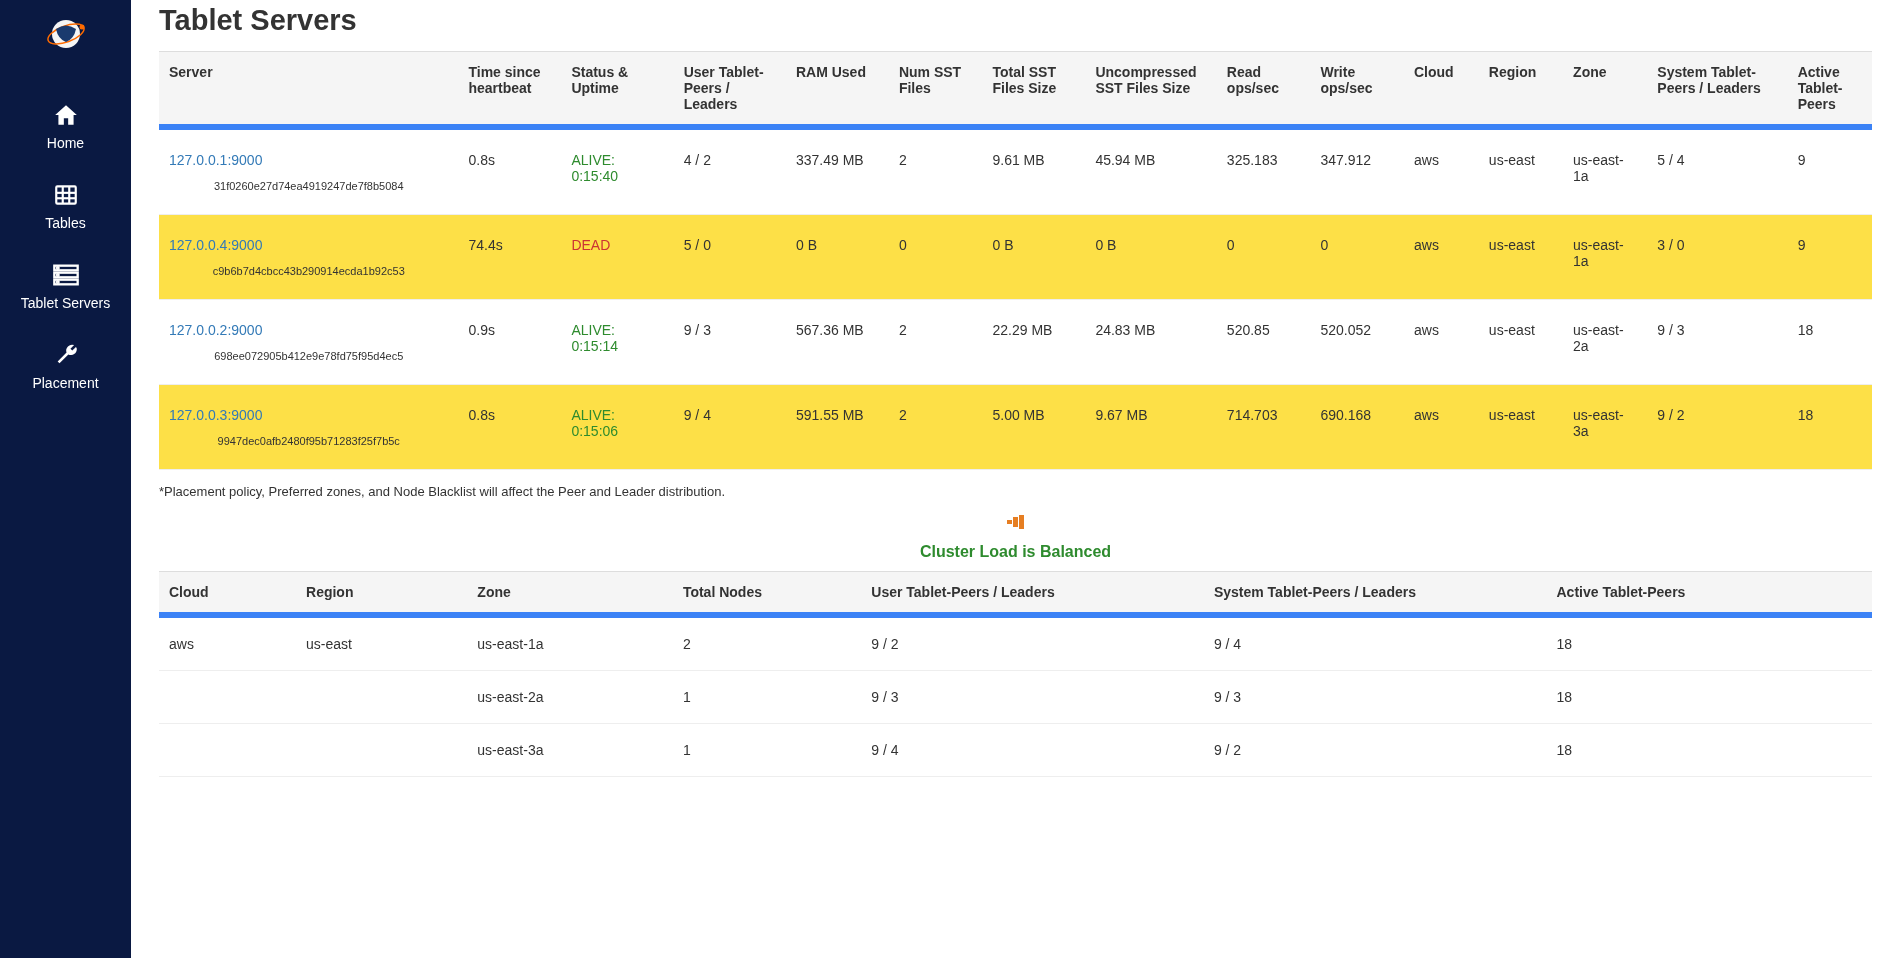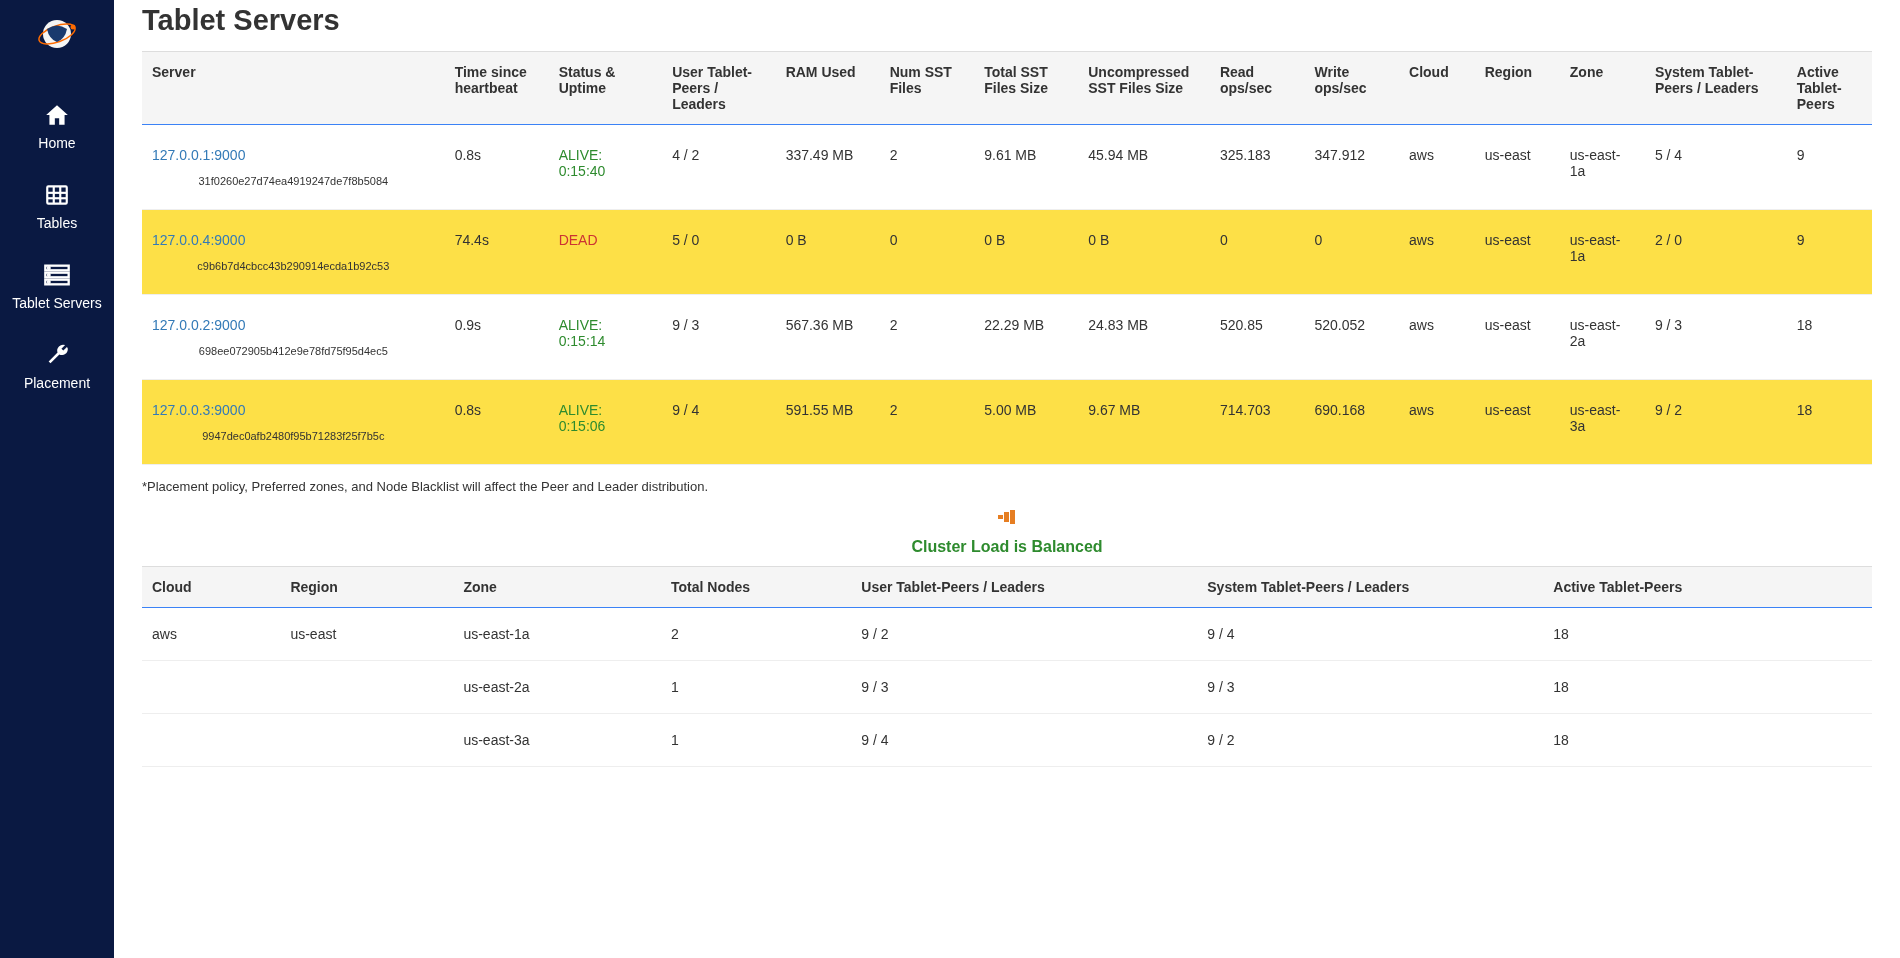--- a/index.html
+++ b/index.html
@@ -1,27 +1,27 @@
 <!DOCTYPE html>
 <html><head>
 <meta charset="utf-8">
 <style>
 * { margin: 0; padding: 0; box-sizing: border-box; }
 body { font-family: -apple-system, BlinkMacSystemFont, "Segoe UI", Helvetica, Arial, sans-serif; background: #fff; color: #333; }
 .app { display: flex; min-height: 100vh; }
-.sidebar { width: 114px; background: #0a1942; flex-shrink: 0; display: flex; flex-direction: column; align-items: center; padding-top: 14px; }
+.sidebar { width: 131px; background: #0a1942; flex-shrink: 0; display: flex; flex-direction: column; align-items: center; padding-top: 14px; }
 .logo { width: 40px; height: 40px; margin-bottom: 35px; }
 .nav-item { width: 100%; display: flex; flex-direction: column; align-items: center; padding: 12px 0 18px; color: #fff; cursor: pointer; }
 .nav-item .icon-wrap { height: 28px; display: flex; align-items: center; justify-content: center; margin-bottom: 6px; }
 .nav-label { font-size: 14px; font-weight: 400; }
 .main { flex: 1; padding: 0 28px 40px; overflow-x: auto; }
 h1.page-title { font-size: 29px; font-weight: 700; color: #333; margin: 4px 0 14px; }
 h2.section-title { font-size: 23px; font-weight: 700; color: #333; margin: 18px 0 10px; }
 table { width: 100%; border-collapse: collapse; }
-thead th { background: #f5f5f5; font-size: 14px; font-weight: 700; color: #333; text-align: left; padding: 12px 10px; border-top: 1px solid #ddd; border-bottom: 1px solid #3b82f6; vertical-align: top; }
+thead th { background: #f5f5f5; font-size: 14px; font-weight: 700; color: #333; text-align: left; padding: 12px 10px; border-top: 1px solid #ddd; border-bottom: 6px solid #3b82f6; vertical-align: top; }
 tbody td { font-size: 14px; padding: 22px 10px; border-bottom: 1px solid #eee; vertical-align: top; color: #333; }
 tbody tr.striped { background: #fde047; }
 .server-link { color: #337ab7; cursor: pointer; }
 .server-uuid { color: #333; font-size: 11px; margin-top: 12px; text-align: center; }
 .status-alive { color: #2e8b2e; font-weight: 500; }
 .status-dead { color: #cc3333; font-weight: 500; }
 .note { font-size: 13px; color: #333; margin: 14px 0 16px; }
 .balance-row { display: flex; align-items: center; gap: 10px; margin-bottom: 10px; flex-direction: column; }
 .balance-text { color: #2e8b2e; font-weight: 700; font-size: 16px; }
 .balance-icon { color: #e67e22; font-size: 16px; }
@@ -144,21 +144,21 @@
             <td>5 / 0</td>
             <td>0 B</td>
             <td>0</td>
             <td>0 B</td>
             <td>0 B</td>
             <td>0</td>
             <td>0</td>
             <td>aws</td>
             <td>us-east</td>
             <td>us-east-1a</td>
-            <td>2 / 0</td>
+            <td>3 / 0</td>
             <td>9</td>
           </tr>
           <tr>
             <td>
               <div class="server-link">127.0.0.2:9000</div>
               <div class="server-uuid">698ee072905b412e9e78fd75f95d4ec5</div>
             </td>
             <td>0.9s</td>
             <td>
               <div class="status-alive">ALIVE:</div>

